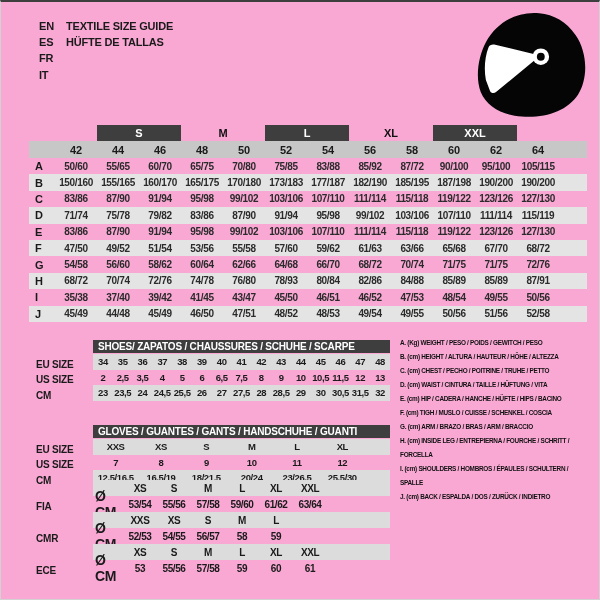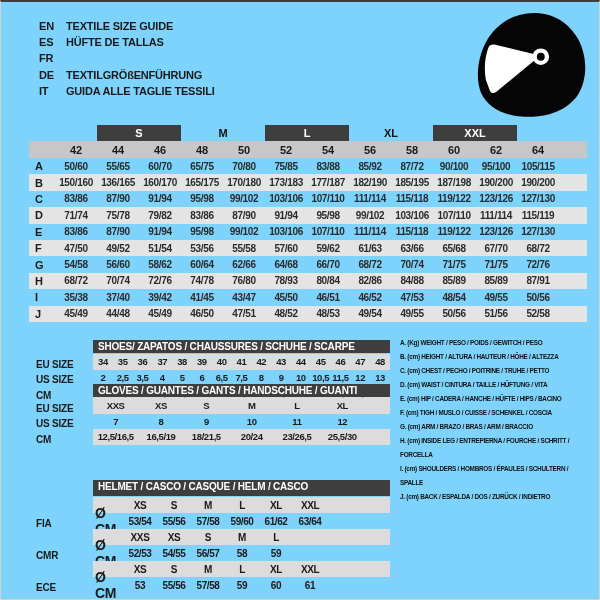--- a/index.html
+++ b/index.html
@@ -1,18 +1,18 @@
 <!DOCTYPE html>
 <html><head>
 <meta charset="utf-8">
 <style>
   html,body{margin:0;padding:0;background:#fff;}
   .page{
     position:relative;width:600px;height:600px;box-sizing:border-box;
-    background:#7dd3fc;overflow:hidden;
+    background:#f9a8d4;overflow:hidden;
     border-top:2px solid #3e3e3e;border-left:1px solid #d2d2d2;
     border-right:1px solid #d2d2d2;border-bottom:1px solid #d2d2d2;
     font-family:"Liberation Sans",sans-serif;color:#1a1a1a;
   }
   
   .langs{position:absolute;top:16px;left:38px;}
   .lang-row{display:flex;line-height:16.2px;font-size:11px;font-weight:700;letter-spacing:-0.2px;}
   .lang-code{width:27px;flex:none;}
   
   .logo{position:absolute;top:10px;left:474px;width:114px;height:106px;}
@@ -24,21 +24,21 @@
   table.size-table th,table.size-table td{padding:0;margin:0;text-align:center;vertical-align:middle;}
   tr.band-row th{height:16px;}
   .band-box{background:var(--dark-bar,#3e3e3e);color:#fff;font-size:11px;font-weight:700;height:16px;line-height:16px;}
   .band-text{color:#111;font-size:11px;font-weight:700;height:16px;line-height:16px;}
   tr.sizes-row th{background:var(--header-row,#c7c7c7);height:17px;font-size:11px;font-weight:700;letter-spacing:-0.2px;}
   tbody.size-body td,tbody.size-body th{height:16.4px;font-size:10px;font-weight:700;letter-spacing:-0.35px;color:#2b2b2b;}
   tbody.size-body th{text-align:left;padding-left:6px;font-size:11px;color:#1a1a1a;letter-spacing:0;}
   tbody.size-body tr.stripe{background:var(--stripe,#e4e4e4);}
   
   .subtable{position:absolute;left:28px;width:558px;}
-  .shoes-tb{top:338px;} .gloves-tb{top:382px;} .helmet-tb{top:478px;}
+  .shoes-tb{top:338px;} .gloves-tb{top:423px;} .helmet-tb{top:478px;}
   .srow{display:flex;align-items:flex-end;}
   .srow-title{height:13px;margin-bottom:1px;align-items:stretch;}
   .slabel{width:64px;flex:none;font-size:10px;font-weight:700;padding-left:7px;box-sizing:border-box;letter-spacing:-0.2px;}
   .sbar{width:297px;flex:none;background:var(--dark-bar,#3e3e3e);color:#fff;
         font-size:10px;font-weight:700;line-height:13px;padding-left:5px;box-sizing:border-box;
         white-space:nowrap;letter-spacing:-0.2px;}
   .scells{width:297px;flex:none;display:flex;align-items:center;box-sizing:border-box;}
   .scells.shaded{background:var(--sub-stripe,#dcdcdc);}
   .scell{text-align:center;font-size:9.5px;font-weight:700;letter-spacing:-0.4px;white-space:nowrap;}
   .shoes-tb .srow,.gloves-tb .srow{height:15.5px;}
@@ -64,26 +64,21 @@
         <span class="lang-label">TEXTILE SIZE GUIDE</span>
       </div>
       <div class="lang-row">
         <span class="lang-code">ES</span>
         <span class="lang-label">HÜFTE DE TALLAS</span>
       </div>
       <div class="lang-row">
         <span class="lang-code">FR</span>
       </div>
       <div class="lang-row">
-        <span class="lang-code">DE</span>
-        <span class="lang-label">TEXTILGRÖßENFÜHRUNG</span>
-      </div>
-      <div class="lang-row">
         <span class="lang-code">IT</span>
-        <span class="lang-label">GUIDA ALLE TAGLIE TESSILI</span>
       </div>
     </div>
 
   <svg class="logo" viewBox="0 0 110 102" xmlns="http://www.w3.org/2000/svg">
     <path fill="#050505" d="M62 1 C40 -1 21 10 10.5 29 C2.5 44 0.5 64 5.5 77 C11.5 91.5 27 99.5 45 100.8 C68 102.5 89 95.5 99.5 79.5 C109.5 63.5 108.5 38.5 97 22 C88 9 76 2.3 62 1 Z"></path>
     <path fill="#ffffff" d="M13 34 C9.5 43 8.5 55 10.5 65.5 L14.5 76 C15.5 78.3 18.5 78.6 20.6 76.8 L57.5 46.5 C60 44.3 59.6 41 56.5 40.3 L19.5 31.5 C16.5 30.8 14.1 31.7 13 34 Z"></path>
     <circle cx="63.5" cy="43" r="8" fill="#ffffff"></circle>
     <circle cx="63.5" cy="43" r="3.8" fill="#050505"></circle>
   </svg>
 
@@ -154,21 +149,21 @@
           <td>85/92</td>
           <td>87/72</td>
           <td>90/100</td>
           <td>95/100</td>
           <td>105/115</td>
           <td></td>
         </tr>
         <tr class="stripe">
           <th>B</th>
           <td>150/160</td>
-          <td>136/165</td>
+          <td>155/165</td>
           <td>160/170</td>
           <td>165/175</td>
           <td>170/180</td>
           <td>173/183</td>
           <td>177/187</td>
           <td>182/190</td>
           <td>185/195</td>
           <td>187/198</td>
           <td>190/200</td>
           <td>190/200</td>
@@ -404,24 +399,20 @@
           <div class="scell">12,5/16,5</div>
           <div class="scell">16,5/19</div>
           <div class="scell">18/21,5</div>
           <div class="scell">20/24</div>
           <div class="scell">23/26,5</div>
           <div class="scell">25,5/30</div>
         </div>
       </div>
     </div>
   <div class="subtable helmet-tb">
-      <div class="srow srow-title">
-        <div class="slabel"></div>
-        <div class="sbar">HELMET / CASCO / CASQUE / HELM / CASCO</div>
-      </div>
       <div class="srow">
         <div class="slabel"></div>
         <div class="scells shaded">
           <div class="sprefix"></div>
           <div class="scell">XS</div>
           <div class="scell">S</div>
           <div class="scell">M</div>
           <div class="scell">L</div>
           <div class="scell">XL</div>
           <div class="scell">XXL</div>

